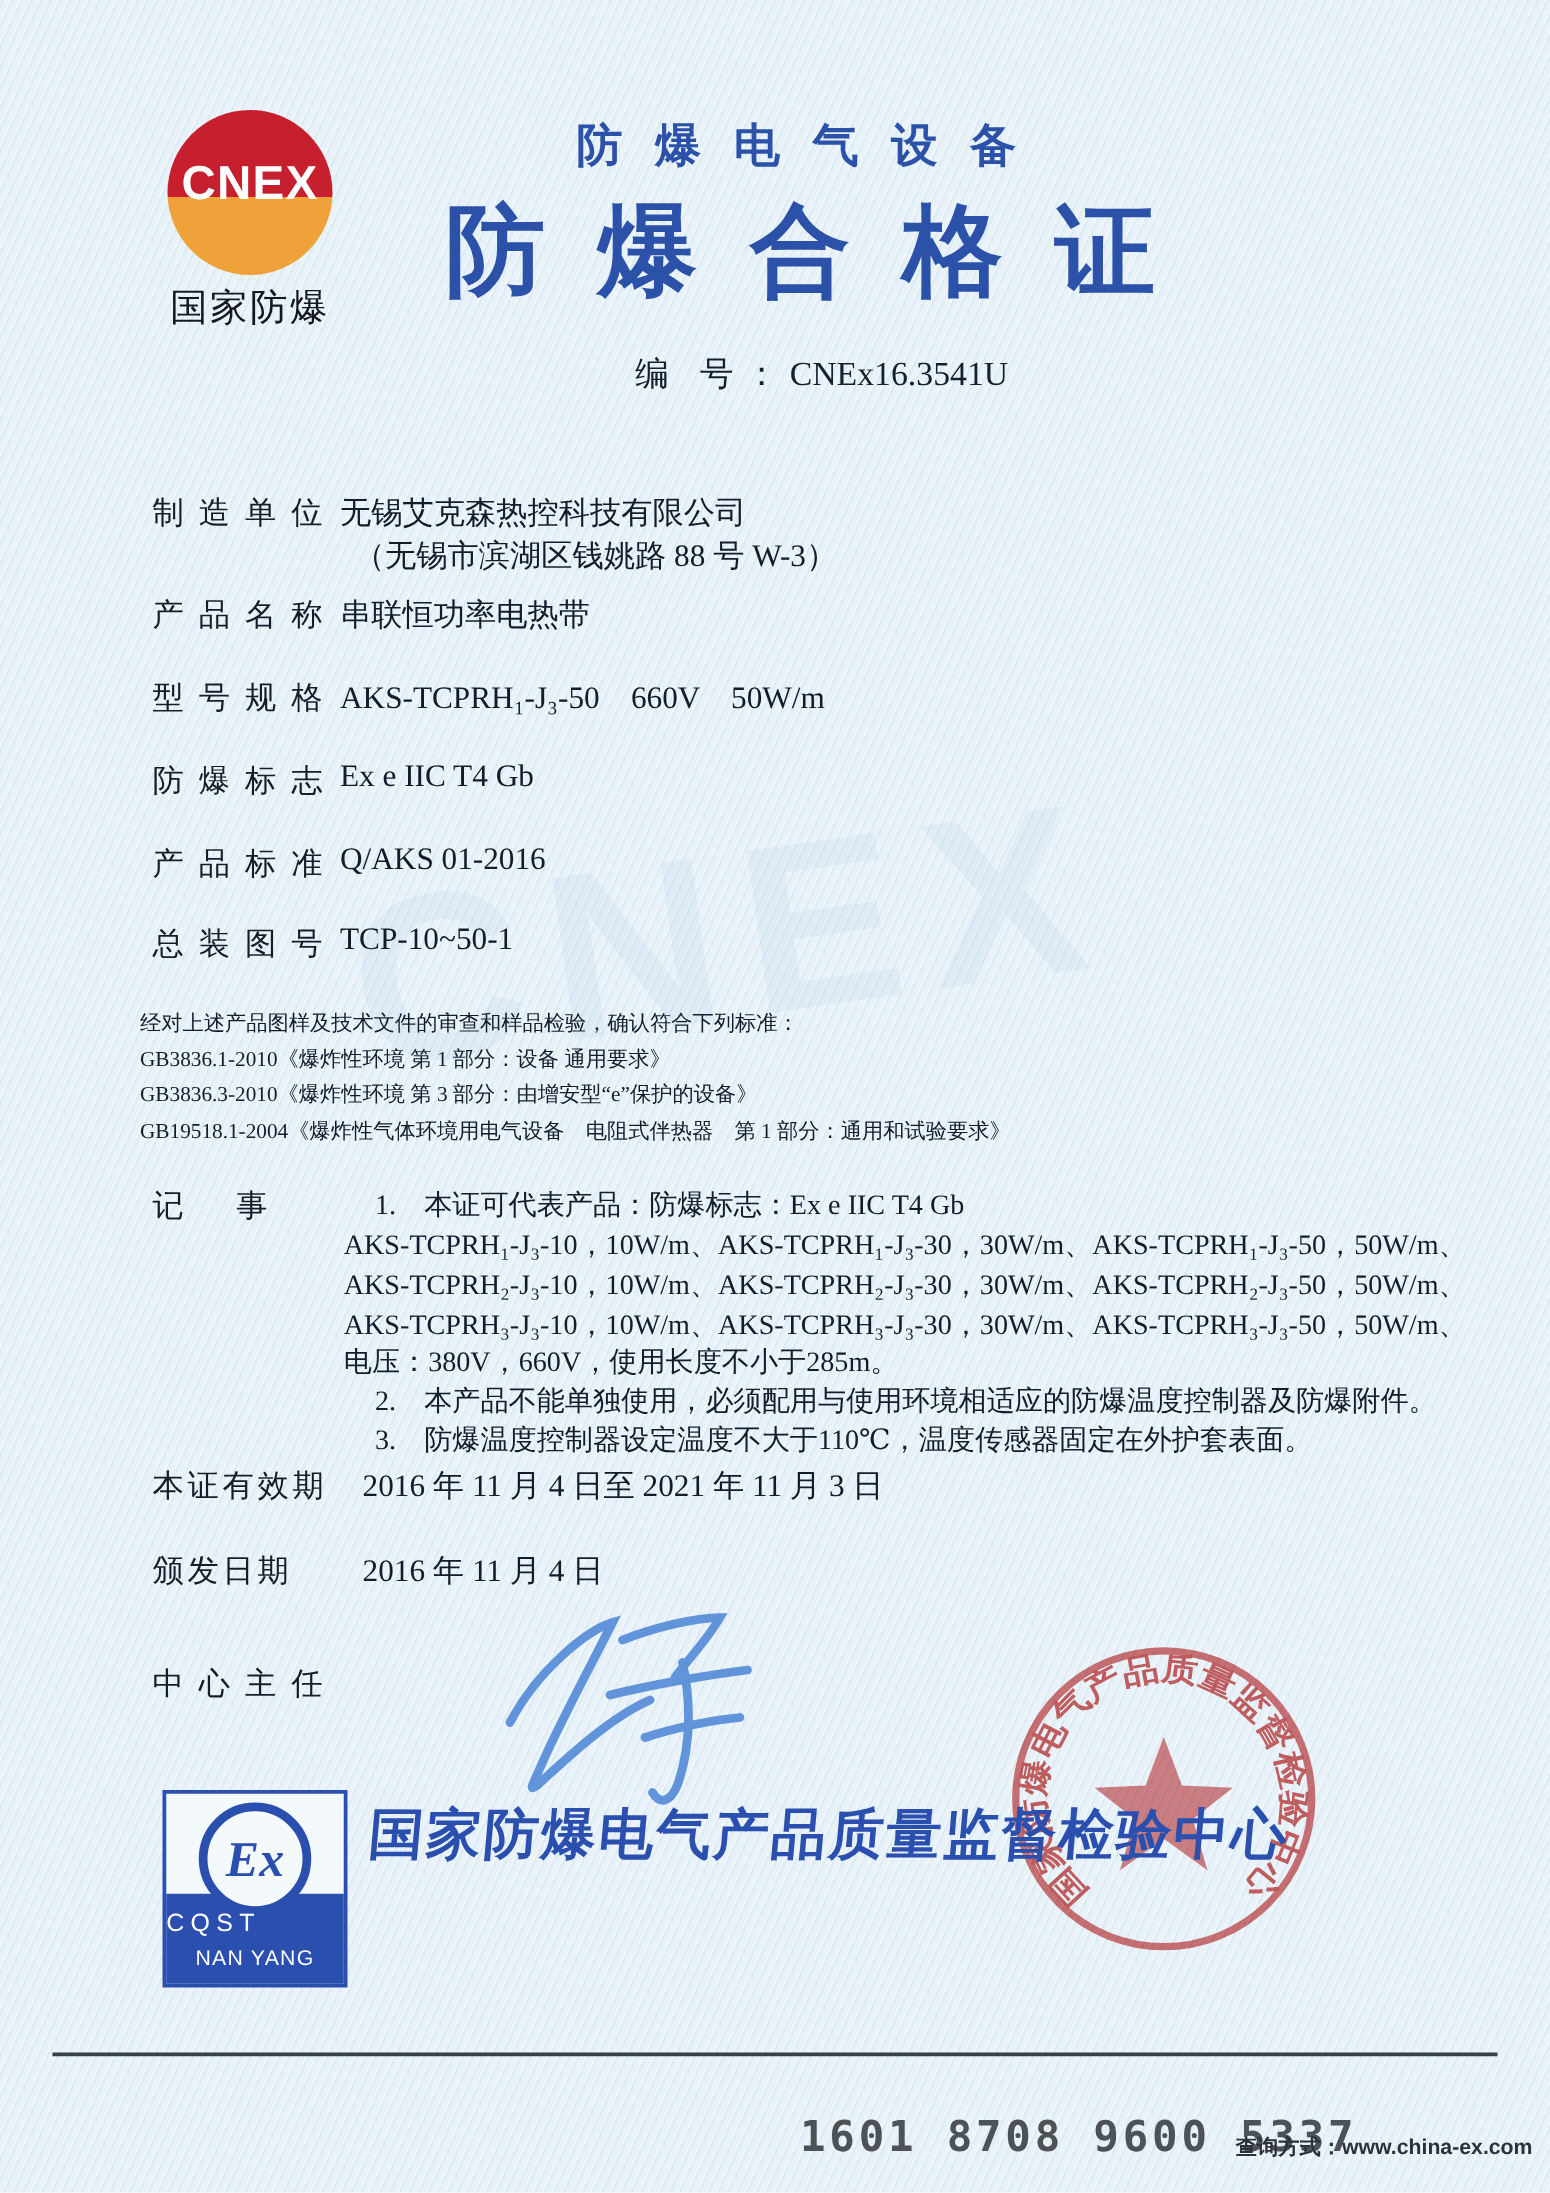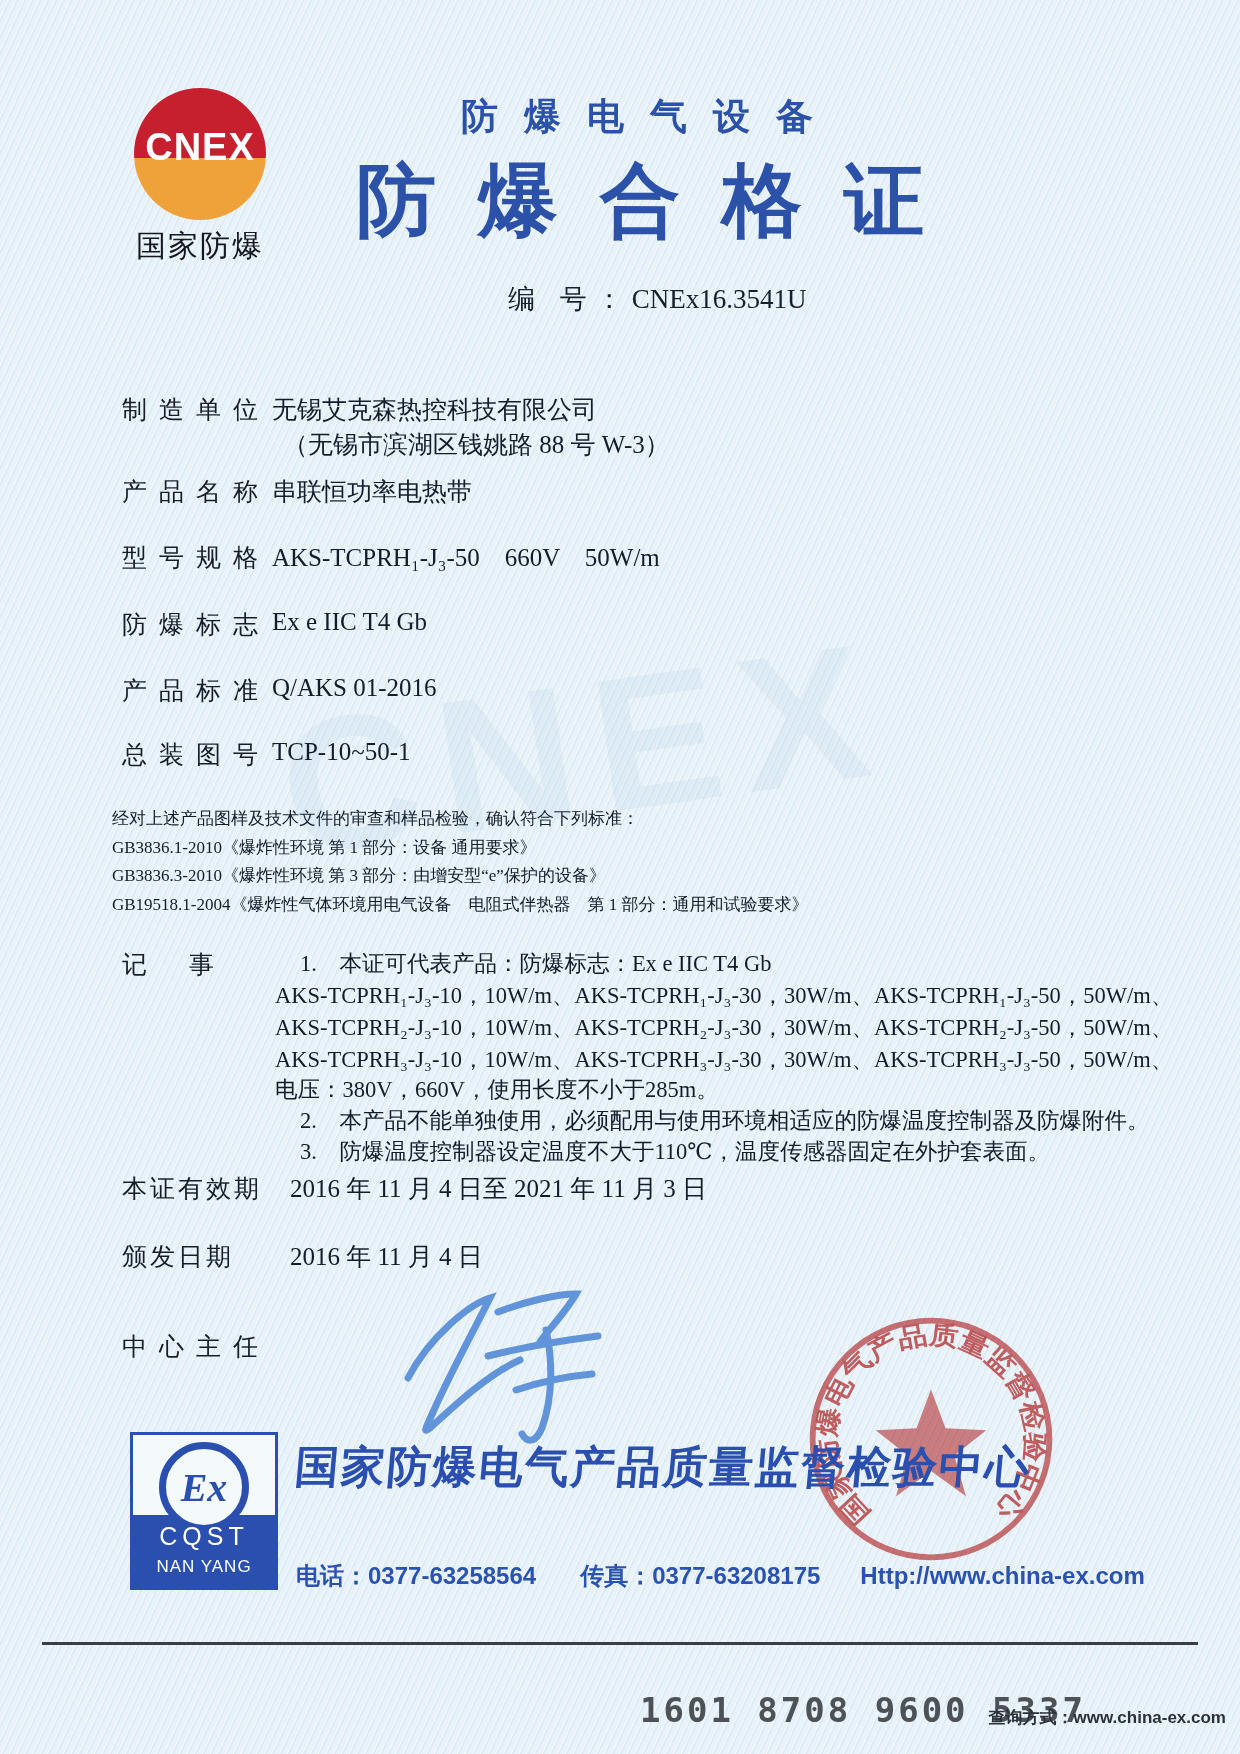--- a/index.html
+++ b/index.html
@@ -61,22 +61,22 @@
     position:absolute;left:0;right:0;bottom:0;height:72px;background:#2a4fae;
   }
   .ex-circle{
     position:absolute;left:50%;top:7px;transform:translateX(-50%);
     width:76px;height:76px;border:7px solid #2a4fae;border-radius:50%;
     background:#f4f9fc;display:flex;align-items:center;justify-content:center;
   }
   .ex-mark{font-size:40px;font-weight:bold;color:#2a4fae;font-style:italic;
     font-family:"Liberation Serif","DejaVu Serif",serif;}
   .ex-cqst{
-    position:absolute;left:0;right:0;bottom:36px;text-align:center;color:#fff;
-    font-size:25px;letter-spacing:5px;font-family:"Liberation Sans","DejaVu Sans",sans-serif;
+    position:absolute;left:0;right:0;bottom:36px;color:#fff;
+    font-size:20px;letter-spacing:5px;font-family:"Liberation Sans","DejaVu Sans",sans-serif;
   }
   .ex-ny{
     position:absolute;left:0;right:0;bottom:10px;text-align:center;color:#fff;
     font-size:17px;letter-spacing:1px;font-family:"Liberation Sans","DejaVu Sans",sans-serif;
   }
   .authority-name{
     font-size:44px;font-weight:bold;color:#2a4fae;letter-spacing:2px;
     transform:skewX(-5deg);white-space:nowrap;
   }
   .contact{font-size:24px;font-weight:bold;color:#2a52b0;
@@ -187,23 +187,20 @@
     <div class="ex-circle">
       <span class="ex-mark">Ex</span>
     </div>
     <div class="ex-cqst">CQST</div>
     <div class="ex-ny">NAN YANG</div>
   </div>
 
   <div class="abs authority-name" style="left:295px;top:1438px;">国家防爆电气产品质量监督检验中心</div>
 
 
-  <div class="abs contact" style="left:296px;top:1560px;">
-    <span>电话：</span><span>0377-63258564</span><span style="display:inline-block;width:44px;"></span><span>传真：</span><span>0377-63208175</span><span style="display:inline-block;width:40px;"></span><span>Http://www.china-ex.com</span>
-  </div>
 
   <div class="abs rule" style="left:42px;top:1642px;width:1156px;"></div>
 
 
   <div class="abs code" style="left:640px;top:1690px;">1601 8708 9600 5337</div>
 
   <div class="abs query" style="right:14px;top:1706px;">查询方式：www.china-ex.com</div>
 
 </div>
 

